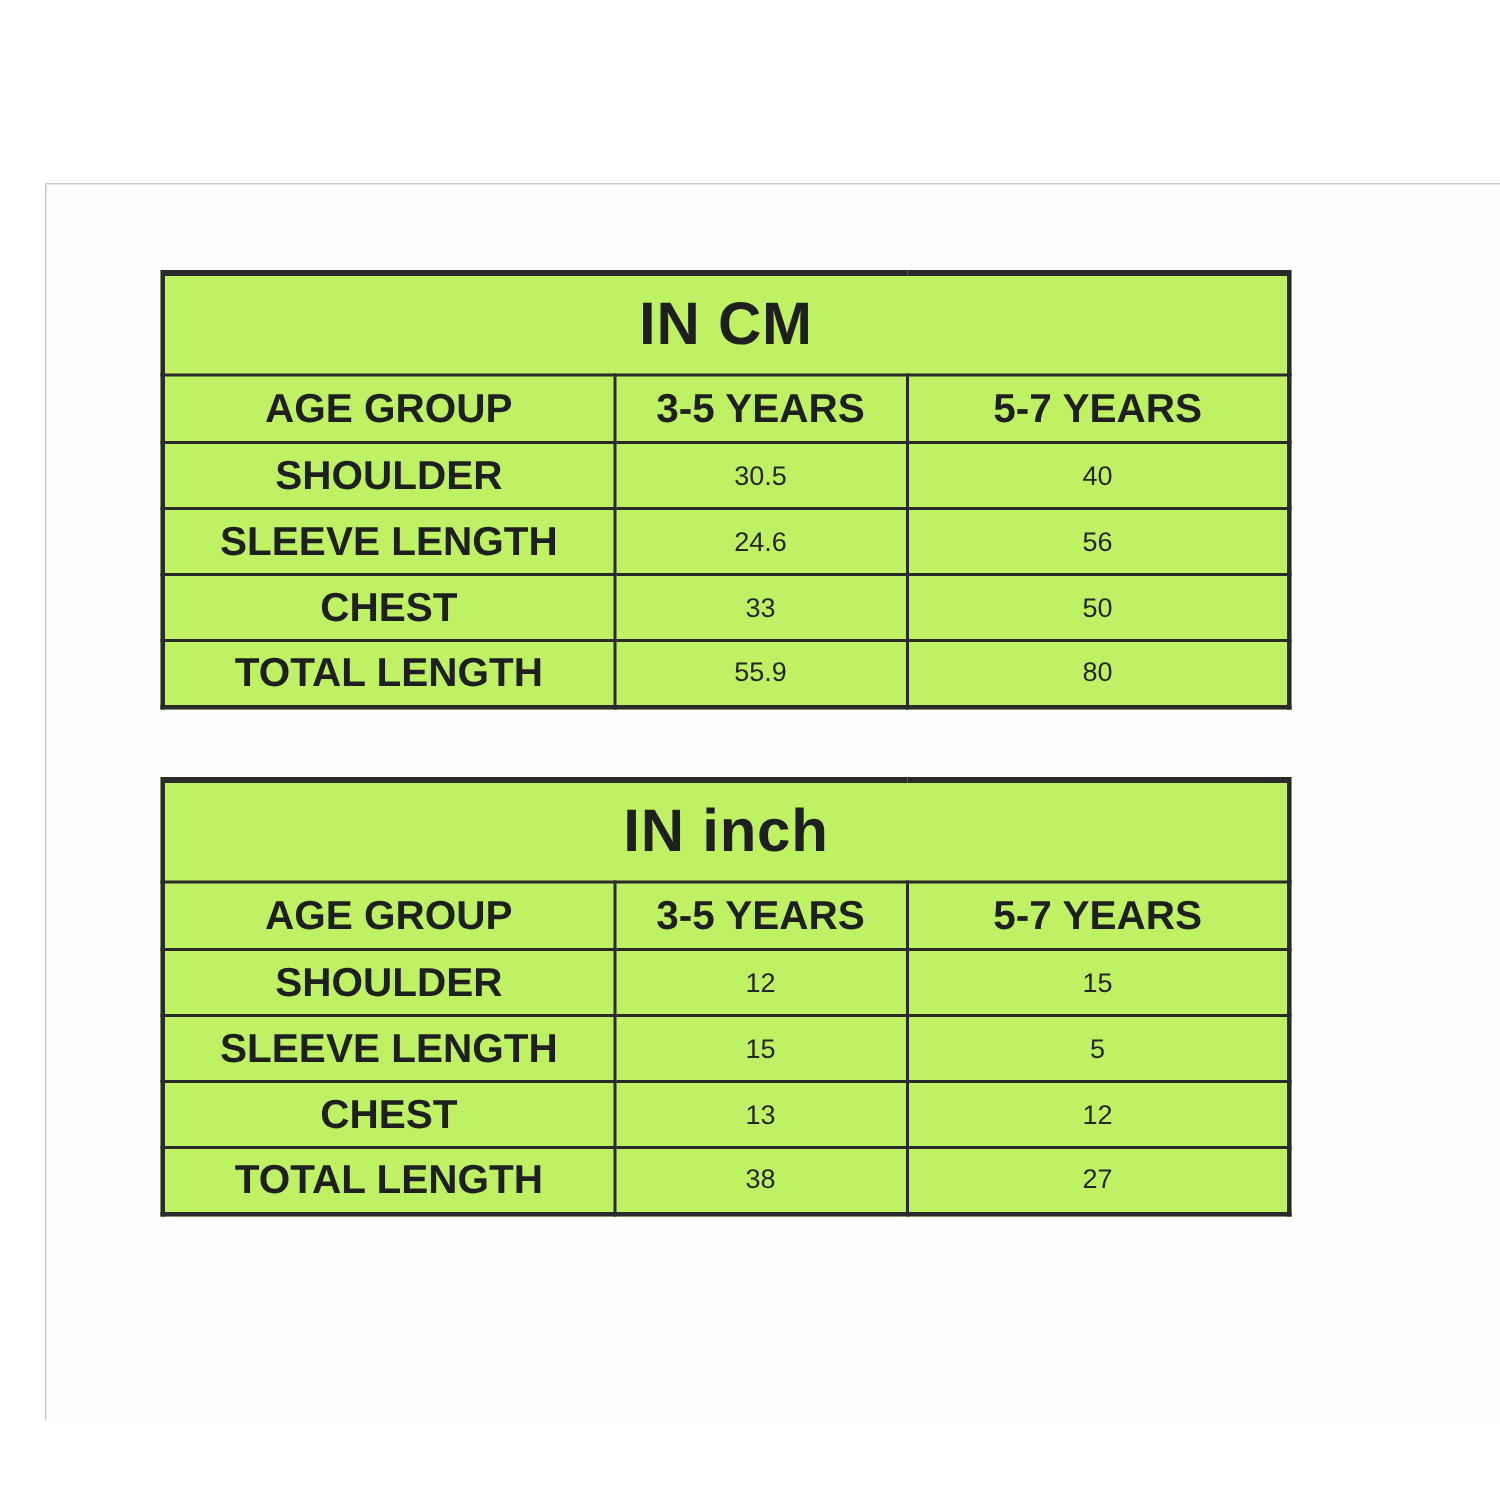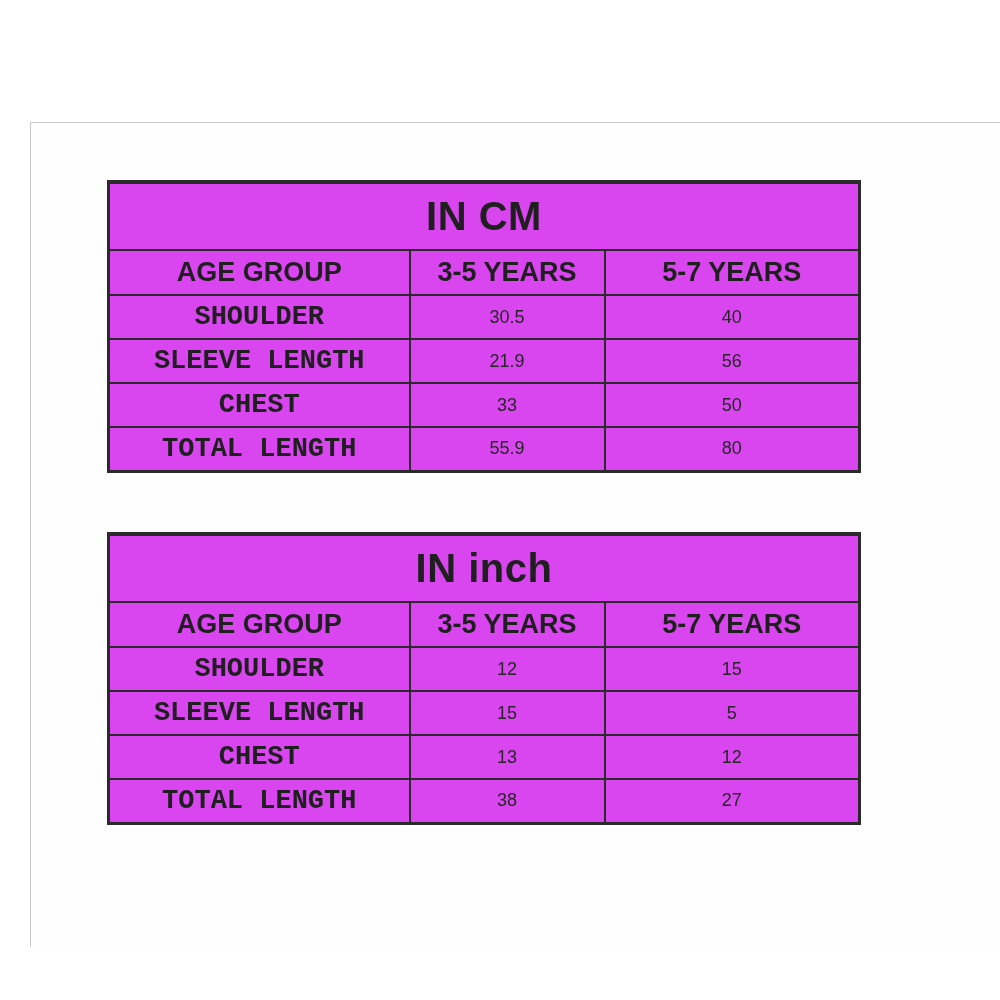--- a/index.html
+++ b/index.html
@@ -19,24 +19,24 @@
     height: 825px;
     background: #fefefe;
     border-top: 1px solid #c9c9c9;
     border-left: 1px solid #c9c9c9;
   }
   table.size-table {
     position: absolute;
     left: 107px;
     border-collapse: collapse;
     table-layout: fixed;
-    background: #d946ef;
+    background: #bef264;
   }
   table.size-table.cm   { top: 180px; }
-  table.size-table.inch { top: 532px; }
+  table.size-table.inch { top: 518px; }
   table.size-table { border: 3px solid #2a2a2a; border-top-width: 4px; }
   table.size-table td {
     border: 2px solid #2a2a2a;
     text-align: center;
     vertical-align: middle;
     padding: 0;
     white-space: nowrap;
     overflow: hidden;
   }
   td.title-cell {
@@ -47,21 +47,20 @@
   }
   td.head-cell {
     height: 45px;
     font-size: 27px;
     font-weight: bold;
   }
   td.label-cell {
     height: 44px;
     font-size: 27px;
     font-weight: bold;
-    font-family: Liberation Mono, monospace;
   }
   td.value-cell {
     height: 44px;
     font-size: 18px;
     font-weight: normal;
     color: #262626;
   }
 </style>
 </head>
 <body>
@@ -83,21 +82,21 @@
       <td class="head-cell">3-5 YEARS</td>
       <td class="head-cell">5-7 YEARS</td>
     </tr>
     <tr>
       <td class="label-cell">SHOULDER</td>
       <td class="value-cell">30.5</td>
       <td class="value-cell">40</td>
     </tr>
     <tr>
       <td class="label-cell">SLEEVE LENGTH</td>
-      <td class="value-cell">21.9</td>
+      <td class="value-cell">24.6</td>
       <td class="value-cell">56</td>
     </tr>
     <tr>
       <td class="label-cell">CHEST</td>
       <td class="value-cell">33</td>
       <td class="value-cell">50</td>
     </tr>
     <tr>
       <td class="label-cell">TOTAL LENGTH</td>
       <td class="value-cell">55.9</td>

